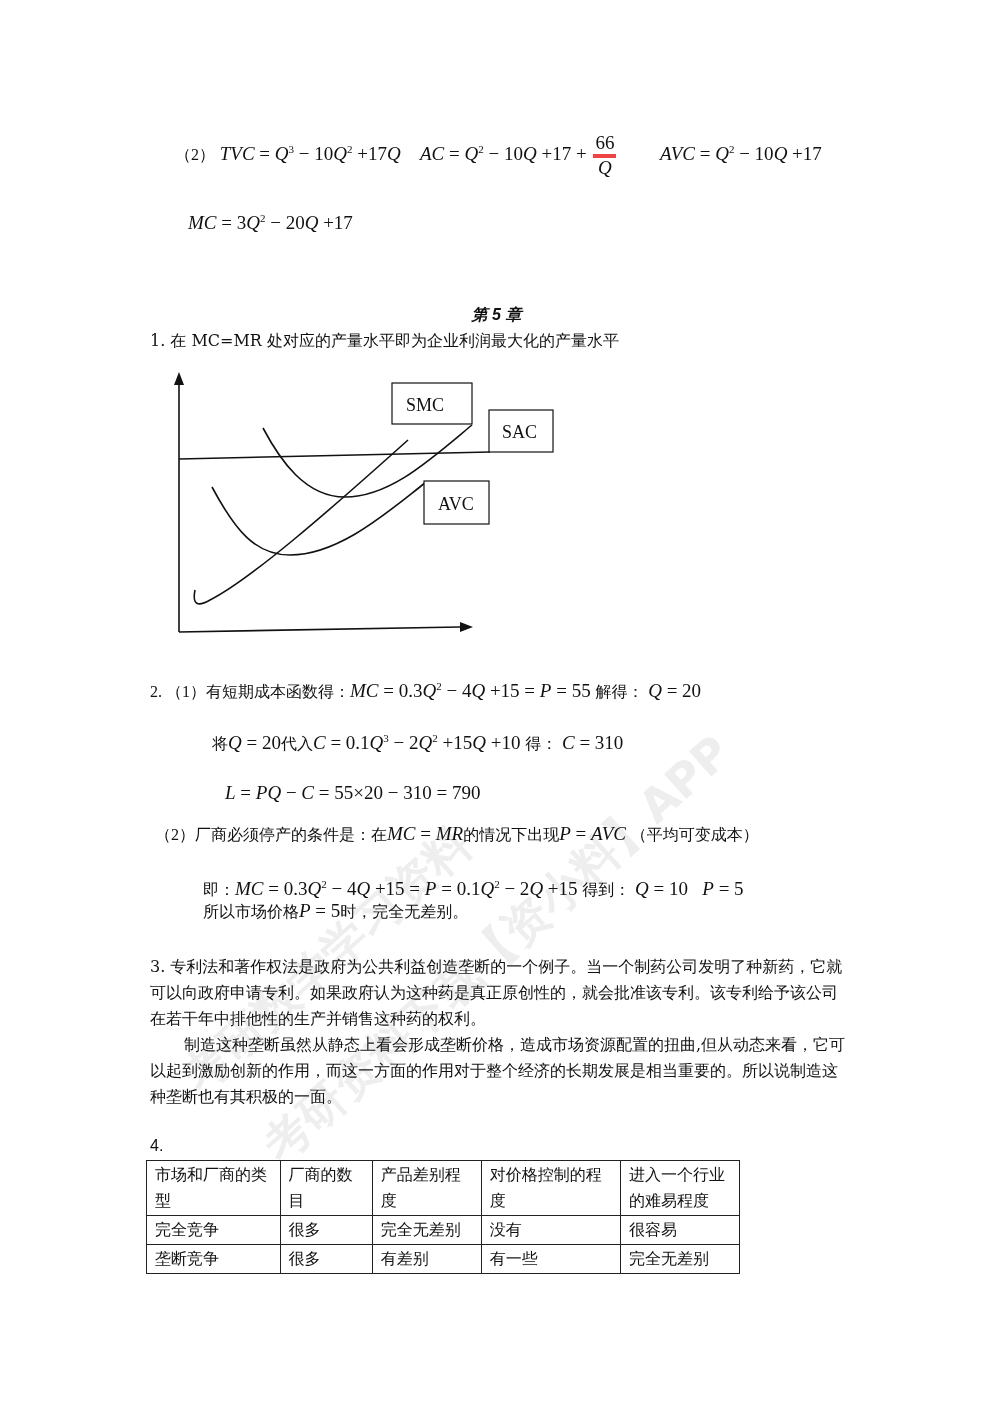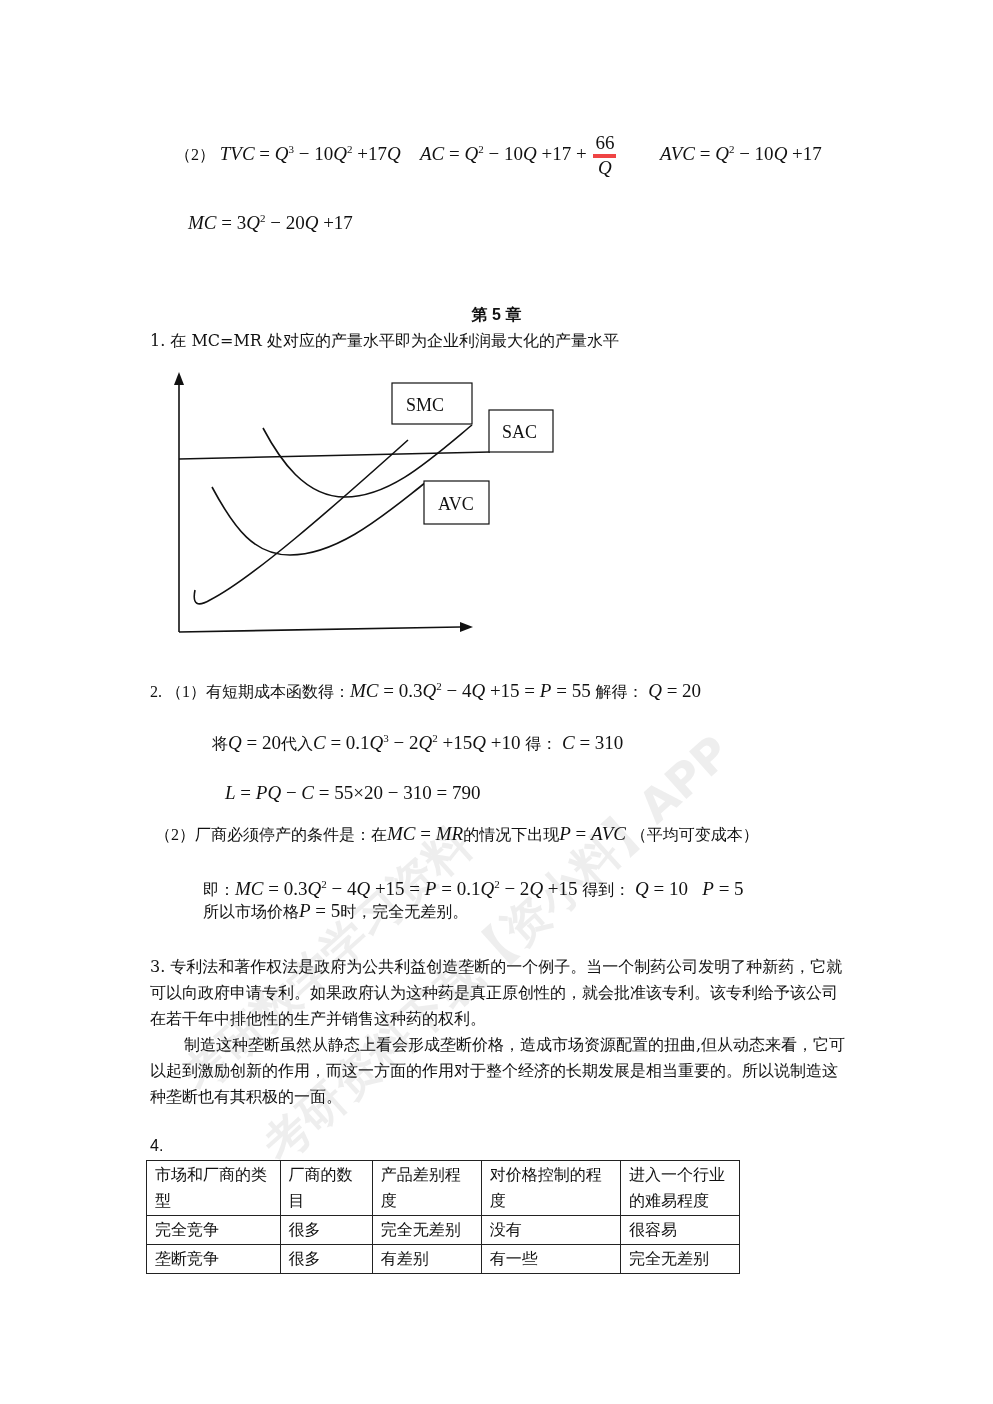--- a/index.html
+++ b/index.html
@@ -48,21 +48,21 @@
     <span class="den">Q</span>
   </span>
 </div>
 <div class="abs math" style="left:660px; top:143px;">
   <i>AVC</i> = <i>Q</i><sup>2</sup> − 10<i>Q</i> +17
 </div>
 <div class="abs math" style="left:188px; top:212px;text-align:center;">
   <i>MC</i> = 3<i>Q</i><sup>2</sup> − 20<i>Q</i> +17
 </div>
 
-<div class="abs sans" style="left:0; width:993px; text-align:center; top:305px; font-size:16px; font-weight:bold;">第 5 章</div>
+<div class="abs sans" style="left:0; width:993px; text-align:center; top:305px; font-size:16px; font-weight:bold;font-style:italic;">第 5 章</div>
 
 <div class="abs cn" style="left:150px; top:331px;">1. 在 MC=MR 处对应的产量水平即为企业利润最大化的产量水平</div>
 
 <svg class="abs" style="left:150px; top:360px;" width="420" height="290" viewBox="0 0 420 290">
   <g fill="none" stroke="#111" stroke-width="1.6">
 
     <line x1="29" y1="272" x2="29" y2="20"></line>
     <line x1="29" y1="272" x2="310" y2="267"></line>
 
     <line x1="29" y1="99" x2="340" y2="92"></line>

